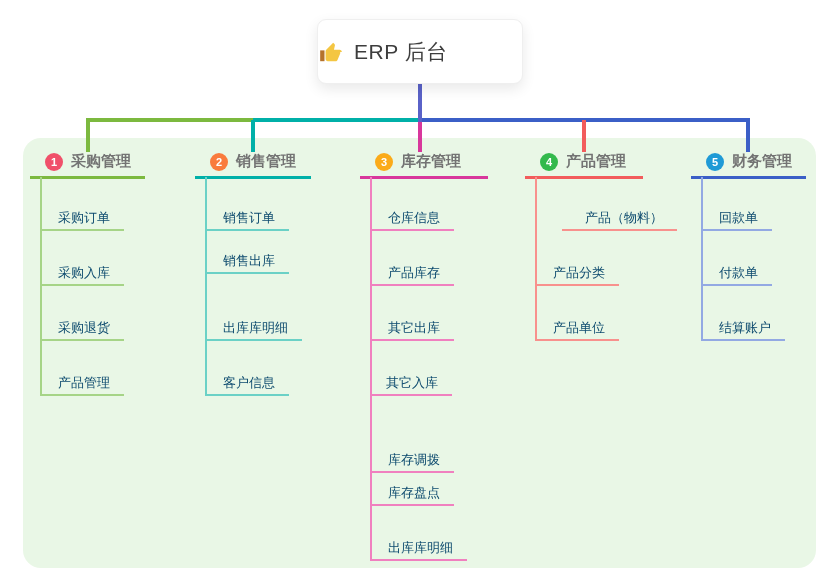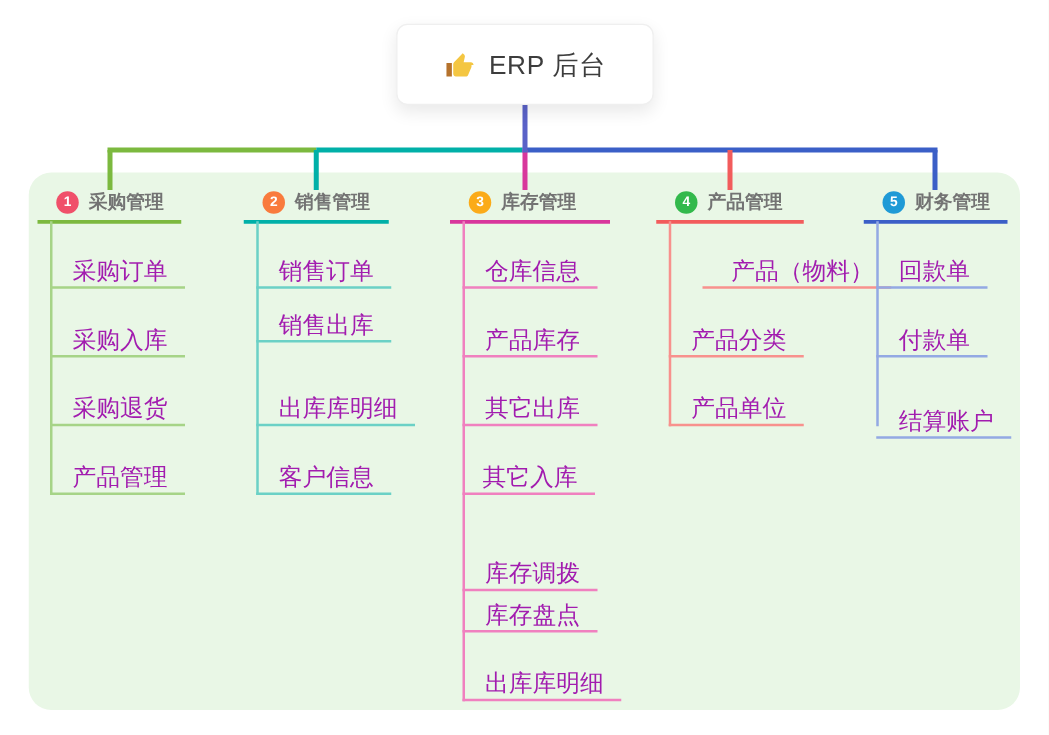--- a/index.html
+++ b/index.html
@@ -10,21 +10,21 @@
   }
   #canvas{position:absolute;inset:0;}
   .panel{
     position:absolute;left:23px;top:138px;width:793px;height:430px;
     border-radius:18px;
   }
   .root-card{
     position:absolute;left:317px;top:19px;width:206px;height:65px;
     background:#ffffff;border:1px solid #efefef;border-radius:9px;
     box-shadow:0 5px 14px rgba(0,0,0,0.09);
-    display:flex;align-items:center;justify-content:center;gap:10px;
+    display:flex;align-items:center;justify-content:flex-start;gap:10px;
     box-sizing:border-box;
   }
   .root-title{font-size:21px;color:#3d3d3d;letter-spacing:0.5px;}
   .thumb-icon{width:26px;height:26px;display:inline-block;}
   .cline{position:absolute;}
   .branch-node{
     position:absolute;top:152px;box-sizing:border-box;
     display:flex;align-items:center;gap:8px;
     padding-left:15px;padding-bottom:5px;
     border-bottom-style:solid;border-bottom-width:3px;
@@ -33,21 +33,21 @@
   .branch-badge{
     width:18px;height:18px;border-radius:50%;flex:0 0 18px;
     color:#fff;font-size:11px;font-weight:bold;
     display:flex;align-items:center;justify-content:center;
     line-height:18px;
   }
   .branch-label{font-size:15px;font-weight:600;color:#737373;}
   .spine{position:absolute;width:2px;top:177px;}
   .child-node{
     position:absolute;box-sizing:border-box;white-space:nowrap;
-    font-size:19px;line-height:15px;color:#a21caf;
+    font-size:13px;line-height:15px;color:#0c4a6e;
     padding:0 14px 4px 18px;
     border-bottom-style:solid;border-bottom-width:2px;
   }
 </style>
 </head>
 <body>
 
 <div id="canvas">
 
   <div class="panel" id="panel" style="background: rgb(233, 247, 230);"></div>
@@ -111,15 +111,15 @@
       <div class="child-node" style="left: 562px; top: 210px; border-bottom-color: rgb(248, 145, 141); padding-left: 23px;">产品（物料）</div>
       <div class="child-node" style="left: 535px; top: 265px; border-bottom-color: rgb(248, 145, 141);">产品分类</div>
       <div class="child-node" style="left: 535px; top: 320px; border-bottom-color: rgb(248, 145, 141);">产品单位</div>
       <div class="branch-node" style="left: 691px; width: 115px; border-bottom-color: rgb(59, 95, 199);">
         <span class="branch-badge" style="background: rgb(31, 154, 214);">5</span>
         <span class="branch-label">财务管理</span>
       </div>
       <div class="spine" style="left: 701px; background: rgb(147, 169, 227); height: 164px;"></div>
       <div class="child-node" style="left: 701px; top: 210px; border-bottom-color: rgb(147, 169, 227);">回款单</div>
       <div class="child-node" style="left: 701px; top: 265px; border-bottom-color: rgb(147, 169, 227);">付款单</div>
-      <div class="child-node" style="left: 701px; top: 330px; border-bottom-color: rgb(147, 169, 227);">结算账户</div>
+      <div class="child-node" style="left: 701px; top: 320px; border-bottom-color: rgb(147, 169, 227);">结算账户</div>
     </div>
 </div>
 
 </body></html>

